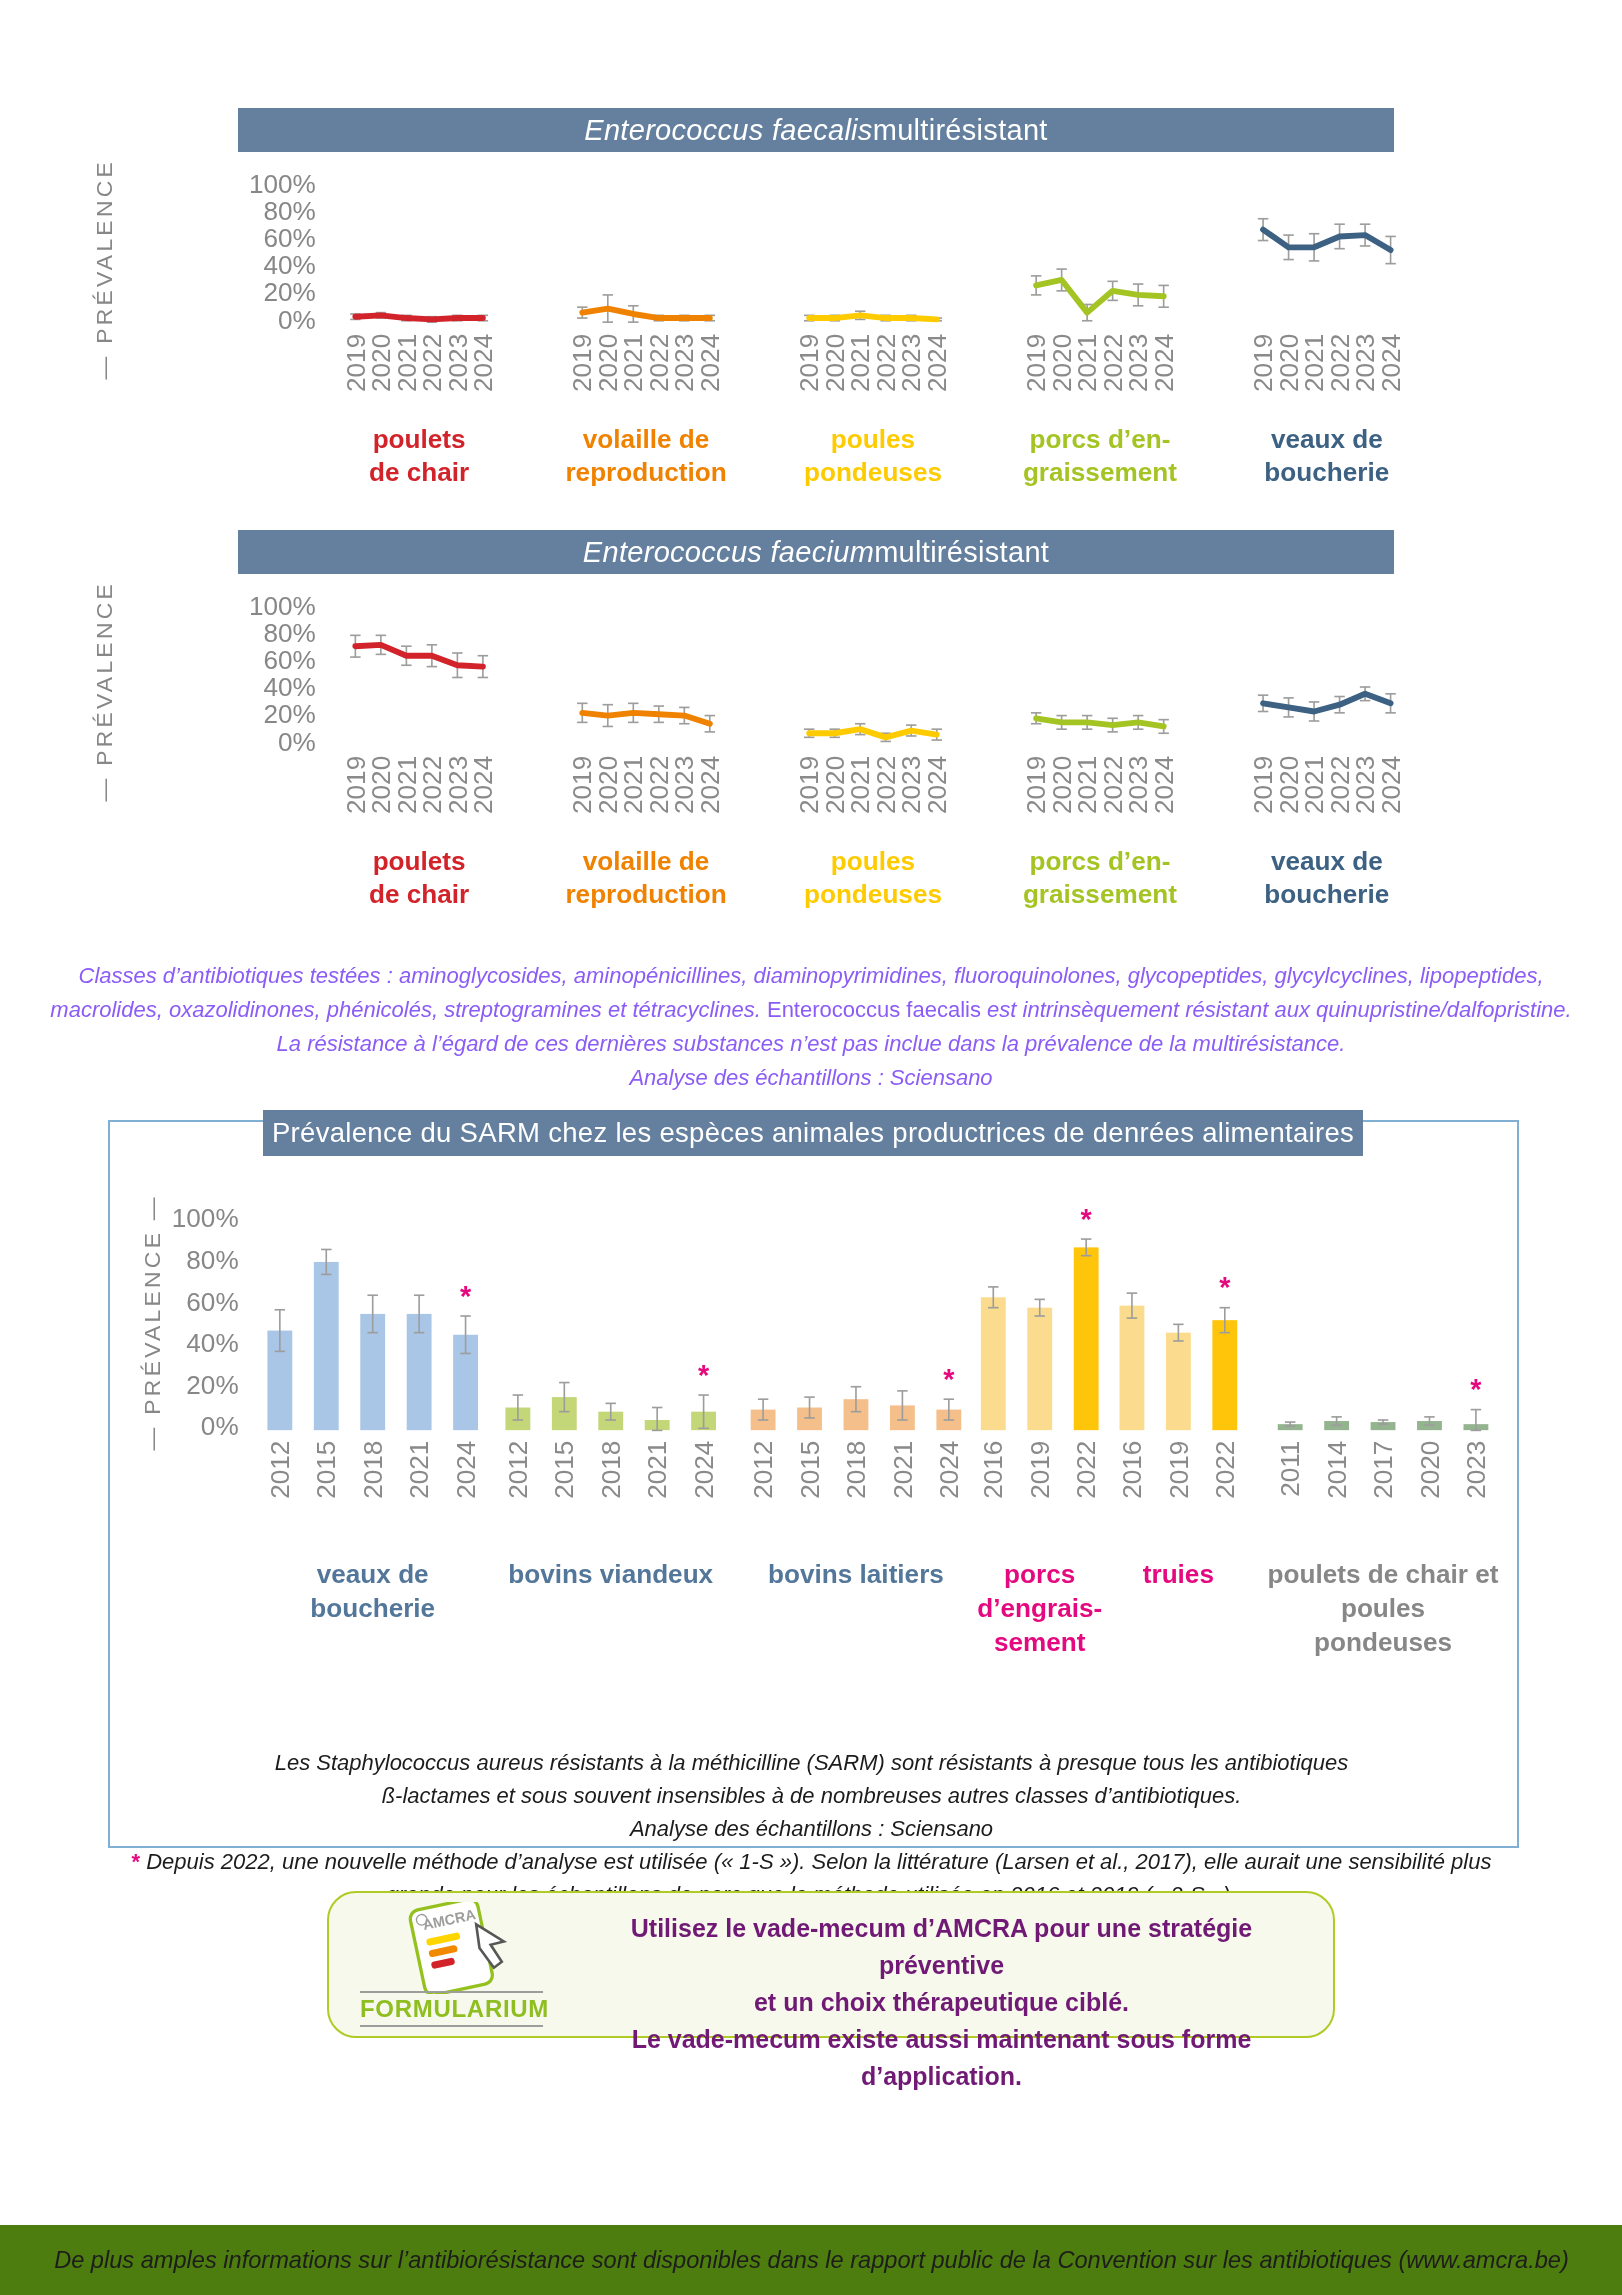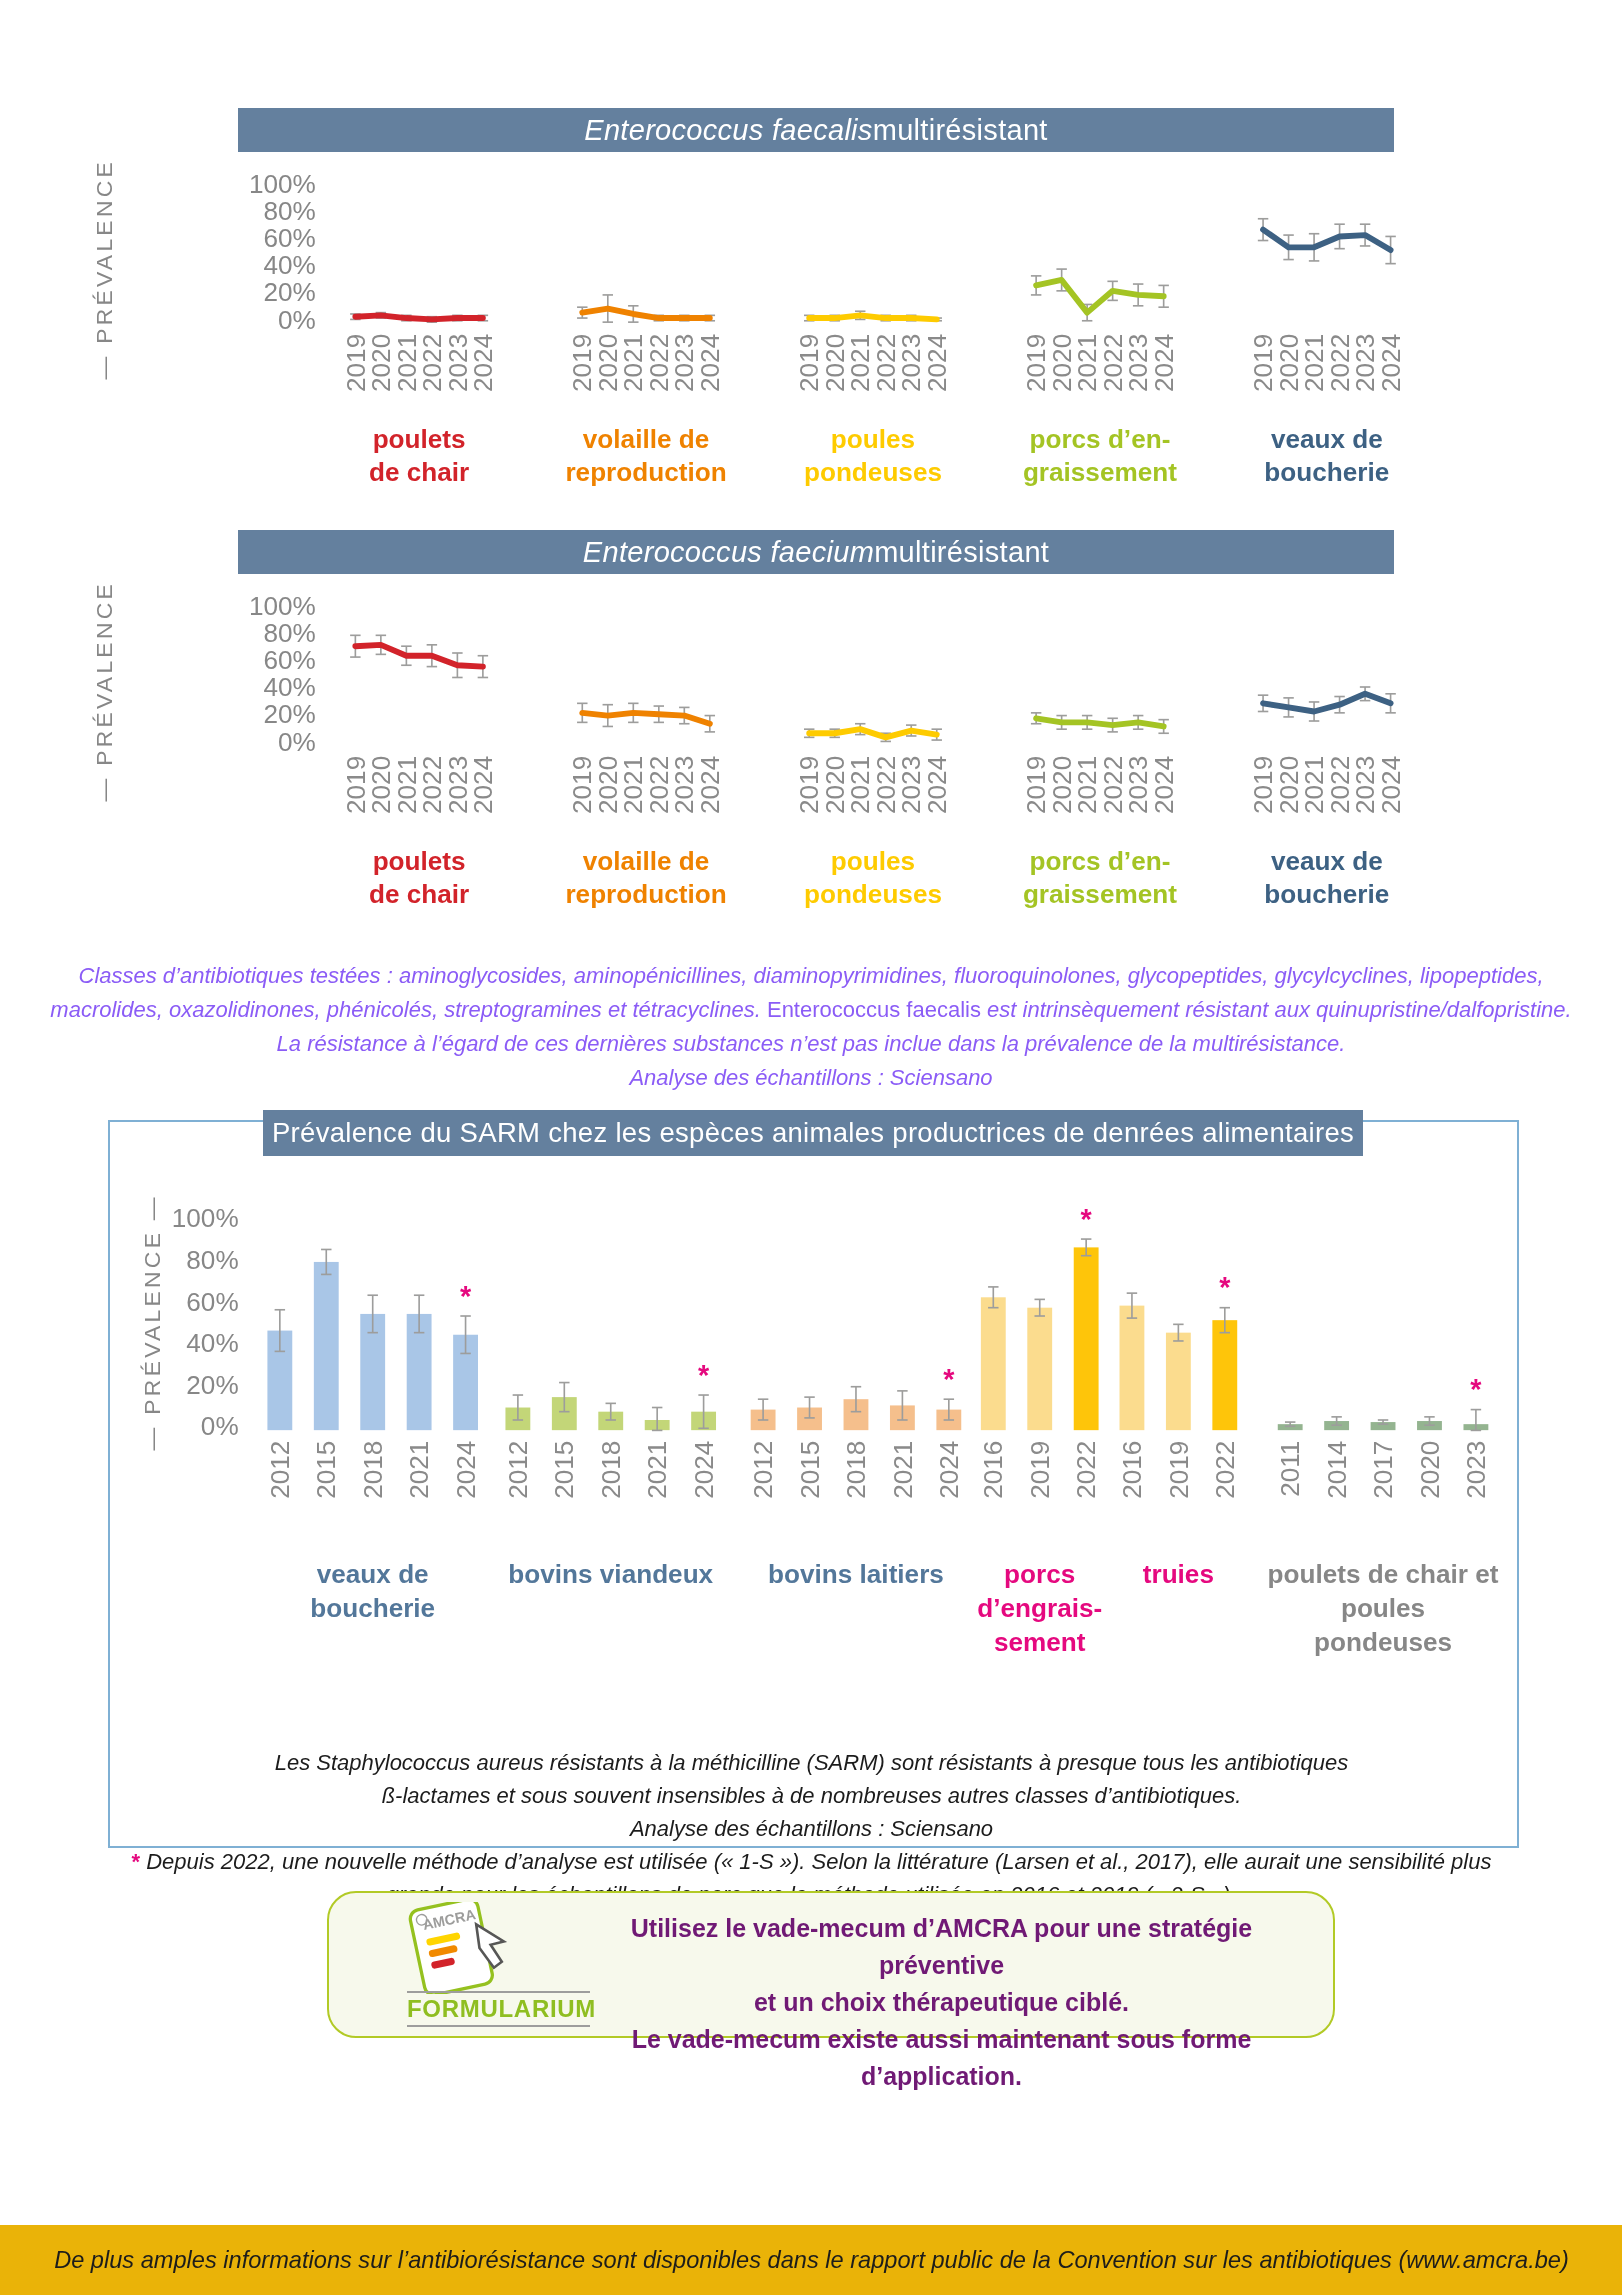--- a/index.html
+++ b/index.html
@@ -24,27 +24,27 @@
   .sarm-title{position:absolute;left:263px;top:1110px;width:1100px;height:46px;background:#64809e;color:#fff;
               display:flex;align-items:center;justify-content:center;font-size:27.5px;}
   .sarm-note{position:absolute;left:121px;top:1746px;width:1381px;text-align:center;
              font-size:22px;line-height:33px;color:#1c1c1c;}
   .star{color:#e5097f;font-weight:bold;font-style:normal;}
 
   .formularium{position:absolute;left:327px;top:1891px;width:1008px;height:147px;
                border:2.6px solid #b2ca26;border-radius:29px;background:#f7f9ec;box-sizing:border-box;}
   .form-icon{position:absolute;left:52px;top:9.2px;}
   .form-badge{position:absolute;left:31px;top:98px;width:183px;text-align:center;font-size:24px;font-weight:bold;
-              color:#8fbe21;border-top:2.6px solid #9d9d9c;border-bottom:2.6px solid #9d9d9c;padding:2px 0;letter-spacing:0.7px;margin-left:47px;}
+              color:#8fbe21;border-top:2.6px solid #9d9d9c;border-bottom:2.6px solid #9d9d9c;padding:2px 0;letter-spacing:0.7px;}
   .form-text{position:absolute;left:243px;top:17px;width:739px;text-align:center;font-weight:bold;
              font-size:25px;line-height:37px;color:#701a75;}
 
   .logos{position:absolute;top:2091px;left:0;width:1623px;height:131px;}
 
-  .footer-bar{position:absolute;top:2225px;left:0;width:1623px;height:71px;background:#eab308;
+  .footer-bar{position:absolute;top:2225px;left:0;width:1623px;height:71px;background:#4d7c0f;
               display:flex;align-items:center;justify-content:center;}
   .footer-bar span{font-style:italic;font-size:23.6px;color:#1d1d1b;}
 </style>
 </head>
 <body>
 
 <div class="page">
 
   <div class="title-bar" id="title-faecalis">
     <span class="it">Enterococcus faecalis</span>

